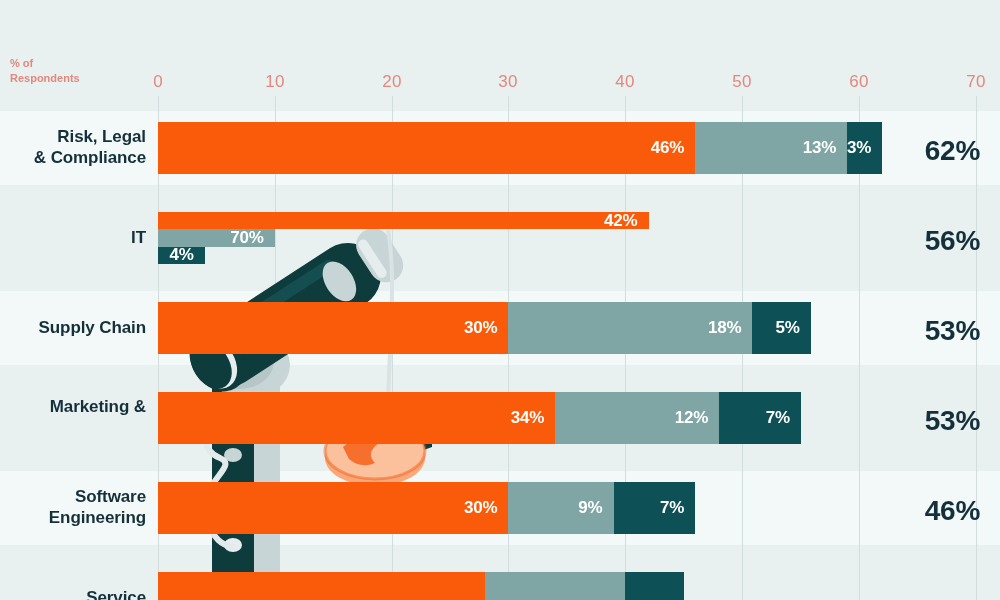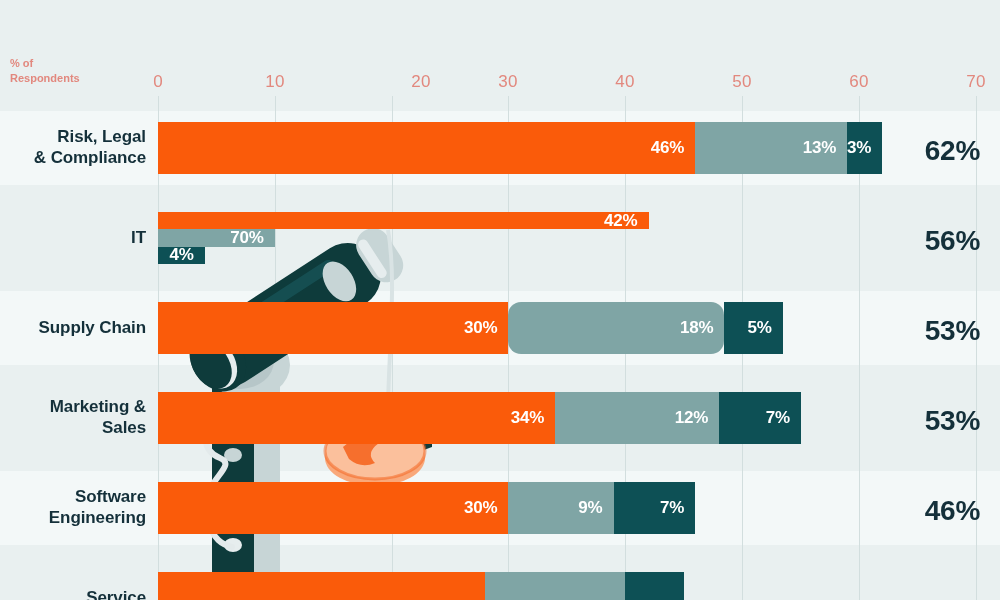--- a/index.html
+++ b/index.html
@@ -191,42 +191,41 @@
   </div>
 
   <div class="axis-title">
     <div>% of</div>
     <div>Respondents</div>
   </div>
 
   <div class="plot-area" id="axis-ticks">
       <div class="axis-tick-label" style="left: 158px;">0</div>
       <div class="axis-tick-label" style="left: 275px;">10</div>
-      <div class="axis-tick-label" style="left: 392px; margin-left: 29px;">20</div>
+      <div class="axis-tick-label" style="left: 392px;">20</div>
       <div class="axis-tick-label" style="left: 508px;">30</div>
       <div class="axis-tick-label" style="left: 625px;">40</div>
       <div class="axis-tick-label" style="left: 742px;">50</div>
       <div class="axis-tick-label" style="left: 859px;">60</div>
       <div class="axis-tick-label" style="left: 976px;">70</div>
     </div>
 
   <div class="plot-area" id="cat-labels">
       <div class="cat-label" style="top: 127px;">
         <div>Risk, Legal</div>
         <div>&amp; Compliance</div>
       </div>
       <div class="cat-label" style="top: 227.5px;">
         <div>IT</div>
       </div>
       <div class="cat-label" style="top: 317.5px;">
         <div>Supply Chain</div>
       </div>
       <div class="cat-label" style="top: 397px; padding-left: 35px;">
         <div>Marketing &amp;</div>
-        <div>Sales</div>
       </div>
       <div class="cat-label" style="top: 487px;">
         <div>Software</div>
         <div>Engineering</div>
       </div>
       <div class="cat-label" style="top: 587.5px;">
         <div>Service</div>
       </div>
     </div>
 
@@ -250,21 +249,21 @@
           <span class="seg-label">70%</span>
         </div>
         <div class="seg seg-c" style="width: 46.72px;">
           <span class="seg-label">4%</span>
         </div>
       </div>
       <div class="bar-row" style="top: 302px;">
         <div class="seg seg-a" style="width: 350.4px;">
           <span class="seg-label">30%</span>
         </div>
-        <div class="seg seg-b" style="width: 216px; border-radius: 13px;">
+        <div class="seg seg-b" style="width: 244px;">
           <span class="seg-label">18%</span>
         </div>
         <div class="seg seg-c" style="width: 58.4px;">
           <span class="seg-label">5%</span>
         </div>
       </div>
       <div class="bar-row" style="top: 392px;">
         <div class="seg seg-a" style="width: 397.12px;">
           <span class="seg-label">34%</span>
         </div>

